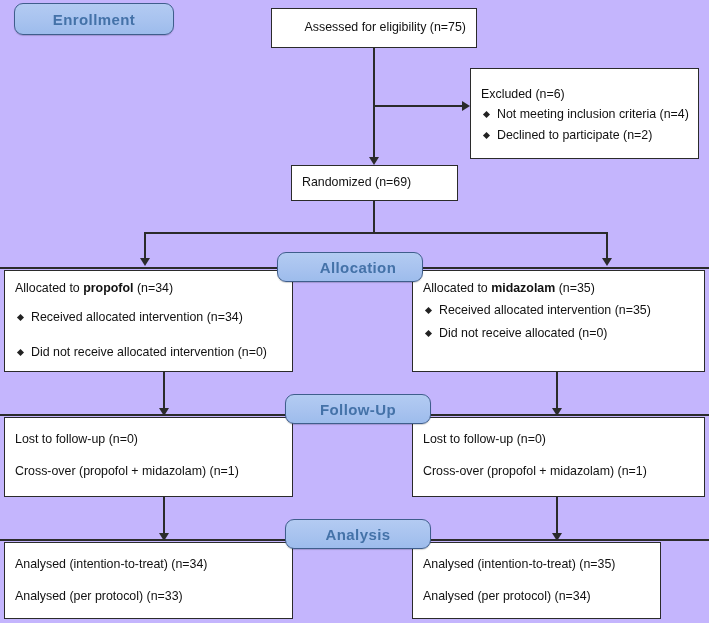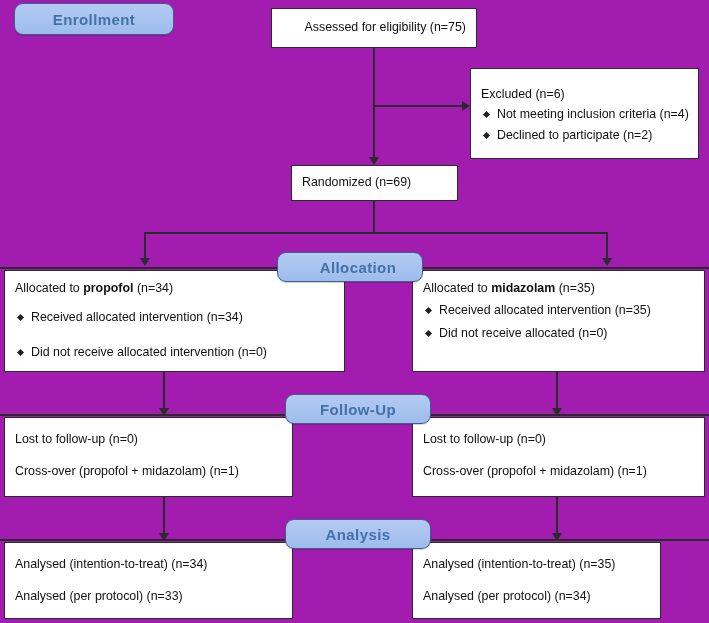--- a/index.html
+++ b/index.html
@@ -5,21 +5,21 @@
 <style>
   html,body{margin:0;padding:0;background:#ffffff;}
   body{
     font-family:"Liberation Sans", sans-serif;
     color:#1a1a1a;
   }
   #canvas{
     position:relative;
     width:709px;
     height:623px;
-    background:#a21caf;
+    background:#c4b5fd;
     overflow:hidden;
     text-decoration:underline;
   }
   .box{
     position:absolute;
     box-sizing:border-box;
     border:1.6px solid #2b2b2b;
     background:#ffffff;
     padding:9px 10px 8px 10px;
     font-size:12.4px;
@@ -131,21 +131,21 @@
   <div class="vline" style="left:606px; top:232px; height:31px;"></div>
   <div class="arrow-down" style="left:139.5px; top:258px;"></div>
   <div class="arrow-down" style="left:601.5px; top:258px;"></div>
 
   <div class="hline" style="left:0px; top:267px; width:709px;"></div>
 
   <div class="badge" style="left:277px; top:252px; width:146px; height:30px;padding-left:16px;">
     <span>Allocation</span>
   </div>
 
-  <div class="box" style="left:4px; top:270px; width:341px; height:102px; padding-top:10px;">
+  <div class="box" style="left:4px; top:270px; width:289px; height:102px; padding-top:10px;">
     <div class="line">
       <span>Allocated to </span><b>propofol</b><span> (n=34)</span>
     </div>
     <div class="bullet" style="margin-top:13px;">
       <span class="dia"></span>
       <span>Received allocated intervention (n=34)</span>
     </div>
     <div class="bullet" style="margin-top:18px;">
       <span class="dia"></span>
       <span>Did not receive allocated intervention (n=0)</span>

